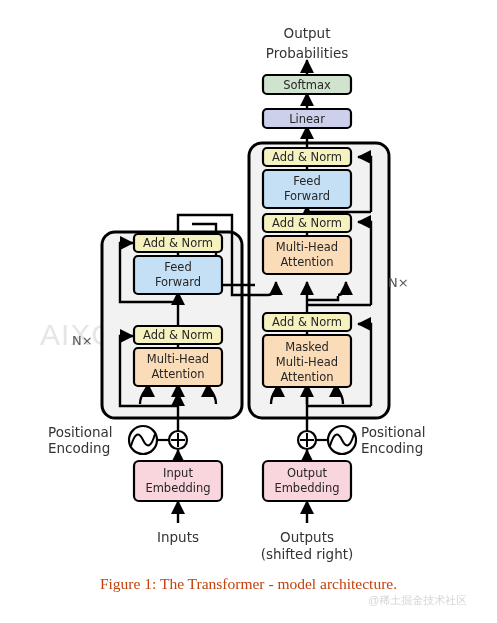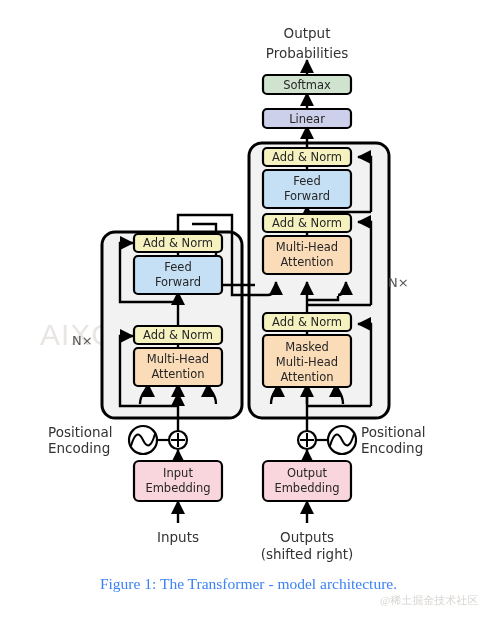--- a/index.html
+++ b/index.html
@@ -11,25 +11,25 @@
   #fig{position:absolute;left:0;top:0;width:497px;height:623px;}
   .wm-diag{
     position:absolute;left:40px;top:318px;
     font-family:"Liberation Sans",sans-serif;
     font-size:30px;color:#e9e5e2;letter-spacing:1px;
     white-space:nowrap;user-select:none;pointer-events:none;
   }
   .caption{
     position:absolute;left:0;top:575px;width:497px;text-align:center;
     font-family:"Liberation Serif","DejaVu Serif",serif;
-    font-size:15.5px;color:#3b82f6;white-space:nowrap;
+    font-size:15.5px;color:#c2410c;white-space:nowrap;
   }
   .wm-bottom{
-    position:absolute;left:380px;top:593px;
-    font-family:Liberation Serif, serif;
+    position:absolute;left:368px;top:593px;
+    font-family:Liberation Sans, sans-serif;
     font-size:11px;color:#d9d6d2;white-space:nowrap;
     user-select:none;pointer-events:none;
   }
   svg text{font-family:"DejaVu Sans","Liberation Sans",sans-serif;fill:#262626;}
   .blk-label{font-size:11.5px;text-anchor:middle;}
   .io-label{font-size:13.5px;text-anchor:middle;fill:#333;}
   .side-label{font-size:13.5px;fill:#333;}
   .nx-label{font-size:13px;fill:#555;}
 </style>
 </head>

